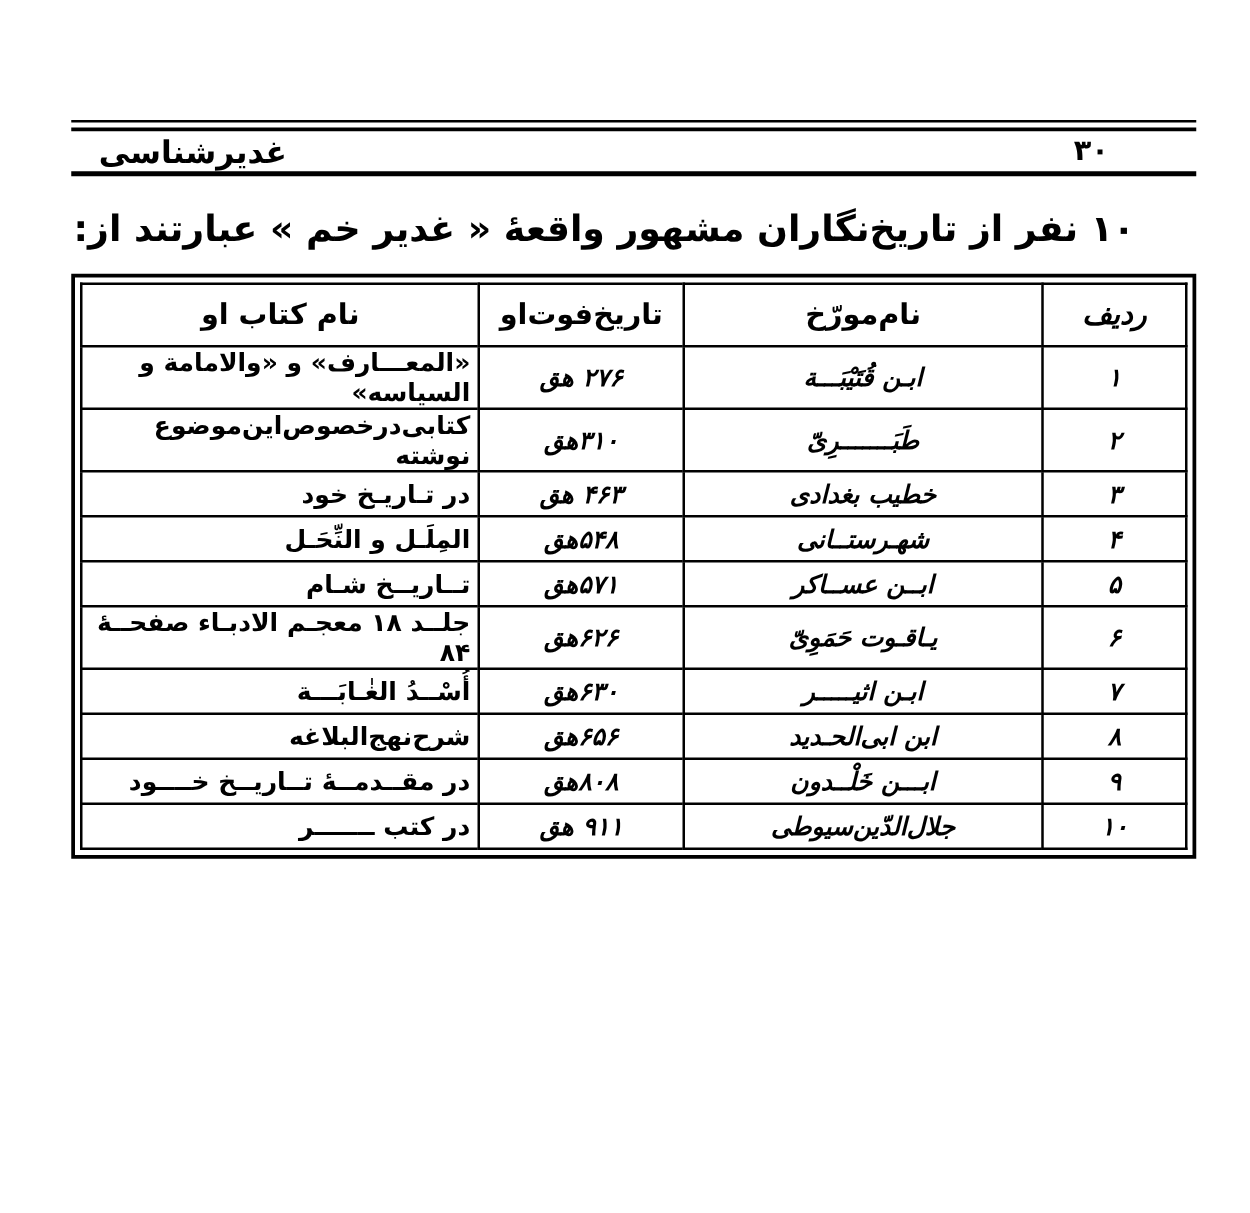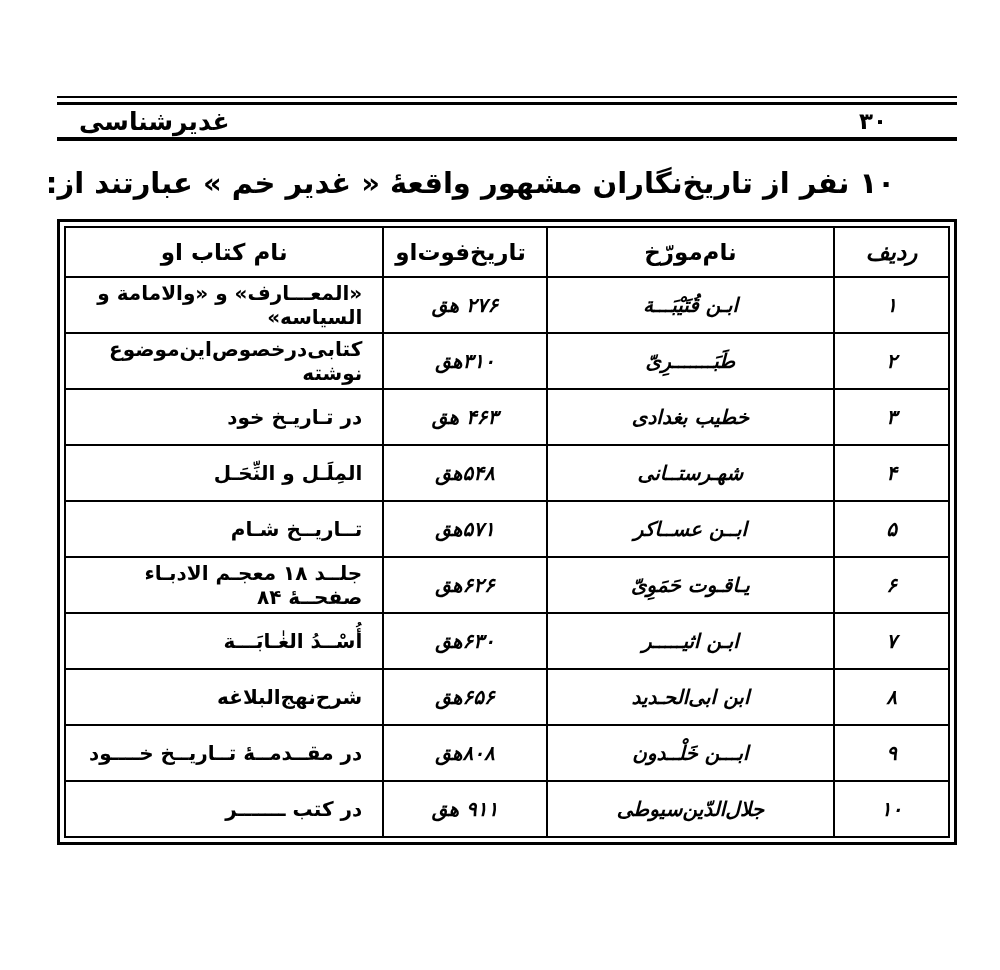--- a/index.html
+++ b/index.html
@@ -32,21 +32,21 @@
     height: 39px;
     display: flex;
     align-items: center;
     justify-content: space-between;
     padding: 0 70px 0 22px;
   }
   .page-number { font-size: 23px; font-weight: bold; }
   .book-title  { font-size: 25px; font-weight: bold; }
 
   .section-title {
-    margin: 22px 16px 0;
+    margin: 22px 3px 0;
     padding: 0 46px 0 0;
     text-align: right;
     font-size: 29px;
     line-height: 40px;
     font-weight: bold;
     white-space: nowrap;
   }
 
   .table-frame {
     margin-top: 16px;
@@ -56,25 +56,25 @@
   }
   table.historians {
     width: 100%;
     border-collapse: collapse;
     table-layout: fixed;
   }
   table.historians th, table.historians td {
     border: 2px solid #000;
     vertical-align: middle;
     font-weight: bold;
-    padding: 0 20px;
+    padding: 0 6px;
     overflow: hidden;
   }
   table.historians th { height: 50px; font-size: 23px; text-align: center; }
-  table.historians td { height: 56px; font-size: 20px; }
+  table.historians td { height: 36px; font-size: 20px; }
 
   .col-no        { width: 13%; font-style: italic; }
   .col-historian { width: 32.5%; margin-left: 28px; }
   .col-death     { width: 18.5%; border-radius: 14px; }
   .col-book      { width: 36%; }
 
   .cell-no, .cell-historian, .cell-death { text-align: center; font-style: italic; }
   .cell-book { text-align: right; padding-right: 12px; padding-left: 8px; }
 </style>
 </head>

